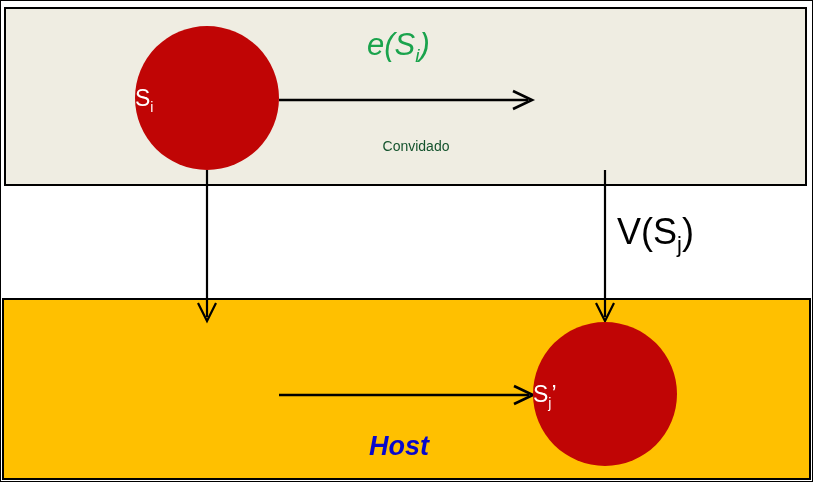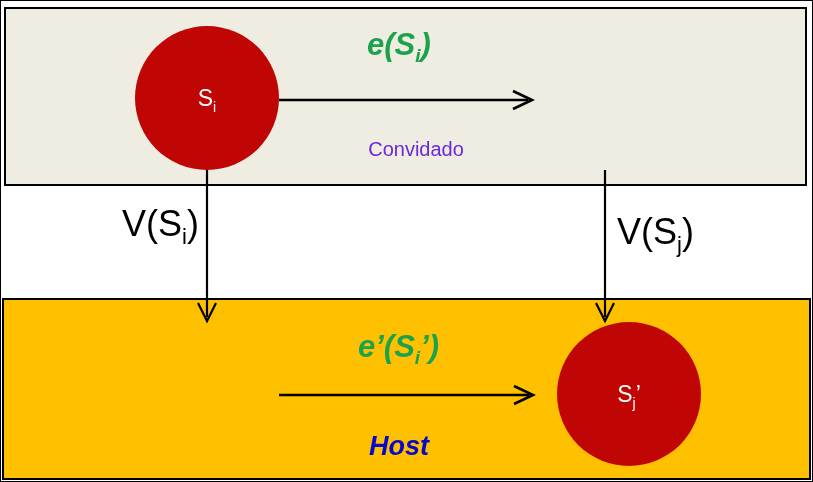--- a/index.html
+++ b/index.html
@@ -12,38 +12,38 @@
     overflow:hidden;
   }
   
   .band{position:absolute;box-sizing:border-box;border:2px solid #000;}
   #guest-band{left:3px;top:6px;width:803px;height:179px;background:#EFEDE2;}
   #host-band{left:1px;top:297px;width:809px;height:182px;background:#FFC000;}
   
   .node{
     position:absolute;width:144px;height:144px;border-radius:50%;
     background:#C00505;
-    display:flex;align-items:center;justify-content:center;
+    display:flex;align-items:center;justify-content:flex-start;
     color:#ffffff;font-size:23px;
   }
   .node sub{font-size:14px;line-height:0;}
   #node-si{left:134px;top:25px;}
   #node-sj{left:532px;top:25px;}
   #node-si-prime{left:134px;top:321px;}
-  #node-sj-prime{left:556px;top:321px;}
+  #node-sj-prime{left:532px;top:321px;}
   
   .lbl{position:absolute;white-space:nowrap;}
   .edge-label{
-    color:#1AA34C;font-weight:bold;font-style:italic;font-size:31px;
+    color:#1AA34C;font-weight:normal;font-style:italic;font-size:31px;
   }
   .edge-label sub{font-size:19px;line-height:0;}
   #guest-edge-label{left:366px;top:26px;}
   #host-edge-label{left:357px;top:328px;}
   #guest-band-label{left:355px;top:137px;width:120px;text-align:center;
-    color:#6d28d9;font-size:20px;}
+    color:#14532d;font-size:14px;}
   #host-band-label{left:368px;top:430px;color:#0808CC;
     font-weight:bold;font-style:italic;font-size:27px;}
   .map-label{color:#000;font-size:36px;}
   .map-label sub{font-size:22px;line-height:0;}
   #map-label-left{left:98px;top:202px;width:100px;text-align:right;}
   #map-label-right{left:616px;top:202px;margin-top:8px;}
   
   #arrows{position:absolute;left:0;top:0;pointer-events:none;}
 </style>
 </head>
@@ -77,27 +77,21 @@
     <span><span>S</span><sub>i</sub><span></span></span>
   </div>
 
   <div class="node" id="node-sj-prime">
     <span><span>S</span><sub>j</sub><span>’</span></span>
   </div>
 
   <div class="lbl edge-label" id="guest-edge-label">
     <span>e(S</span><sub>i</sub><span>)</span>
   </div>
-  <div class="lbl edge-label" id="host-edge-label">
-    <span>e’(S</span><sub>i</sub><span>’)</span>
-  </div>
 
   <div class="lbl" id="guest-band-label">Convidado</div>
   <div class="lbl" id="host-band-label">Host</div>
 
-  <div class="lbl map-label" id="map-label-left">
-    <span>V(S</span><sub>i</sub><span>)</span>
-  </div>
   <div class="lbl map-label" id="map-label-right">
     <span>V(S</span><sub>j</sub><span>)</span>
   </div>
 
 </div>
 
 </body></html>

